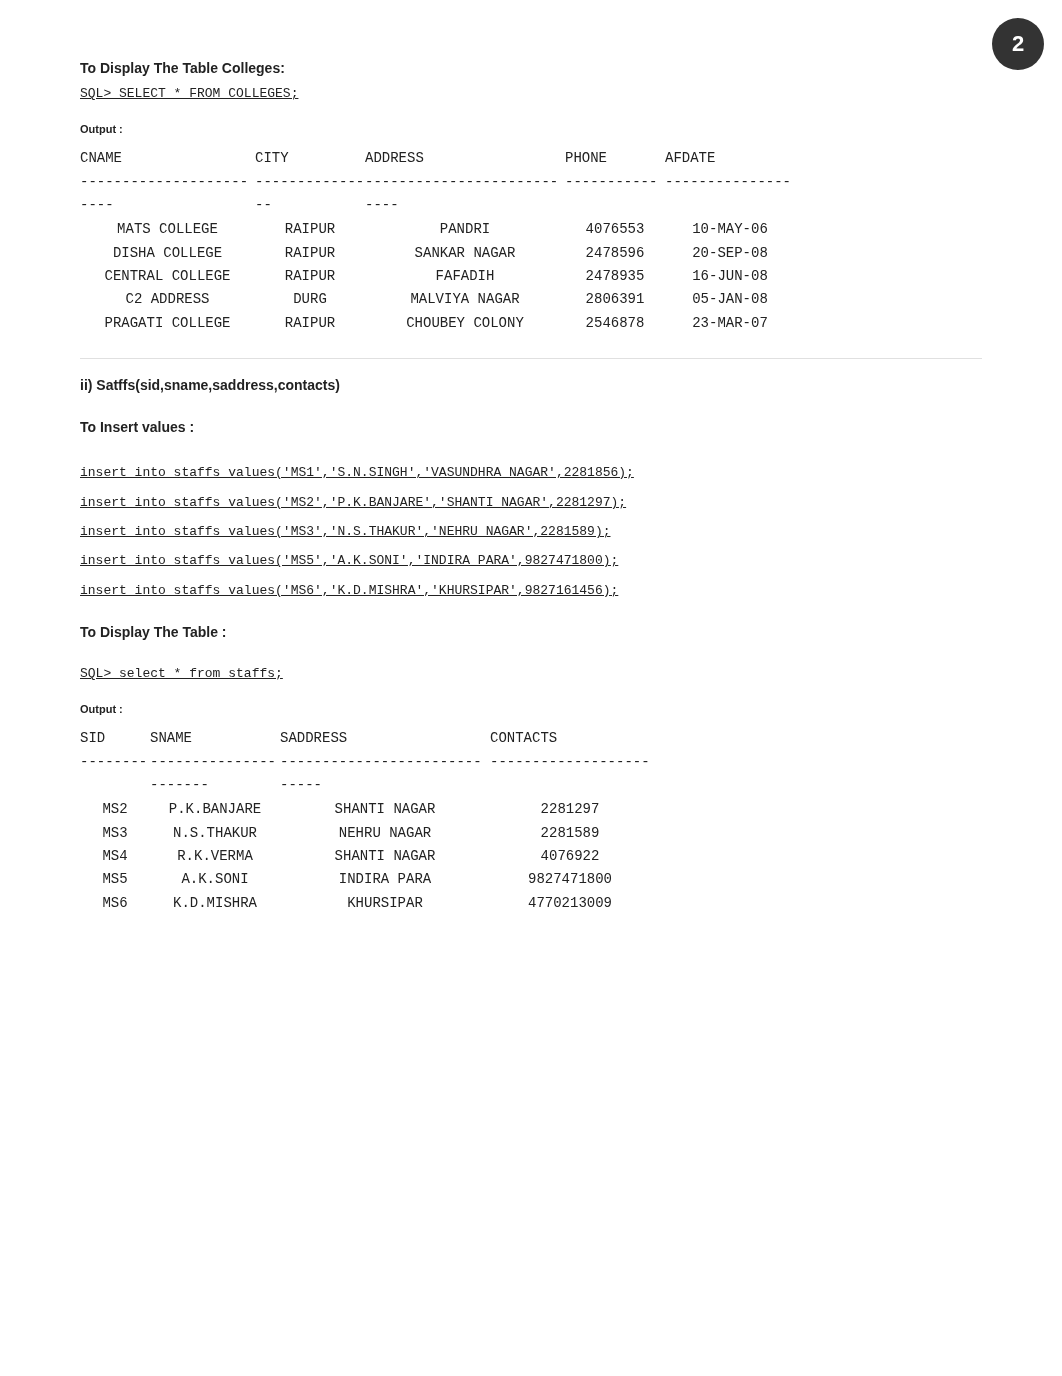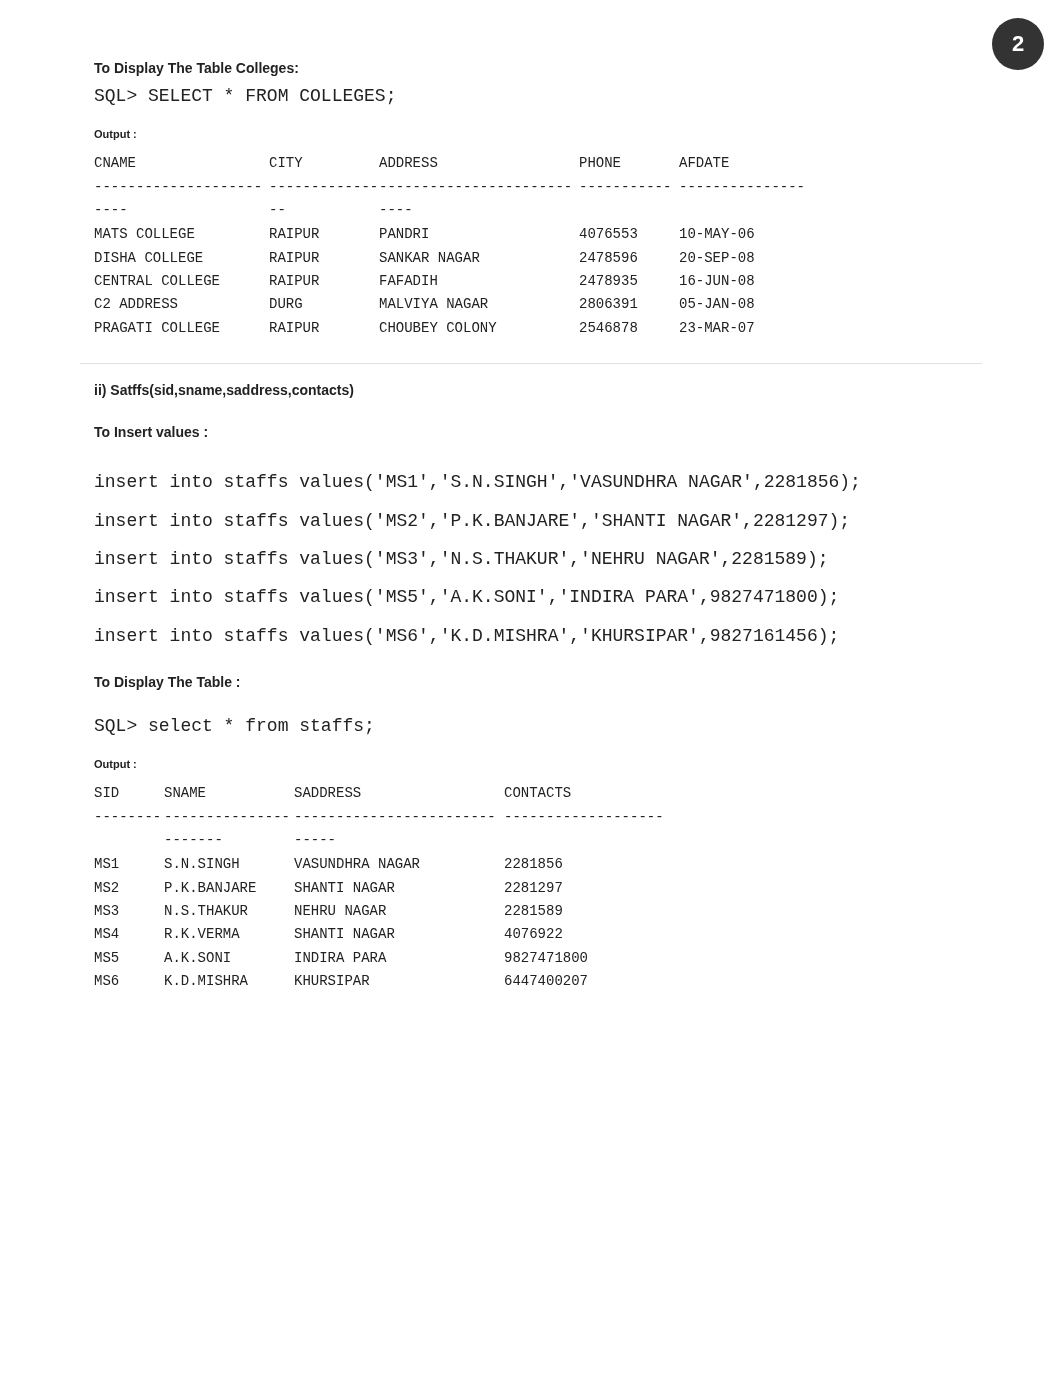--- a/index.html
+++ b/index.html
@@ -28,34 +28,34 @@
       font-size: 22px;
       font-weight: bold;
     }
 
     .content {
       padding: 60px 80px 60px 80px;
     }
 
     .section {
       margin-bottom: 24px;
-      margin-left: 14px;
     }
 
     .bold-label {
       font-weight: bold;
       font-size: 14px;
       margin-bottom: 10px;
     }
 
     .code-line {
       font-family: "Courier New", monospace;
-      font-size: 18px;
+      font-size: 13px;
       margin-bottom: 6px;
       color: #222;
+      text-decoration: underline;
     }
 
     .output-label {
       font-weight: bold;
       font-size: 11px;
       margin-bottom: 12px;
     }
 
     .db-table {
       font-family: "Courier New", monospace;
@@ -73,20 +73,21 @@
     .db-table-divider {
       display: flex;
       gap: 0;
       margin-bottom: 2px;
     }
 
     .db-table-row {
       display: flex;
       gap: 0;
       margin-bottom: 1px;
+      text-align: center;
     }
 
     .col-cname   { width: 175px; }
     .col-city    { width: 110px; }
     .col-address { width: 200px; }
     .col-phone   { width: 100px; }
     .col-afdate  { width: 130px; }
 
     .col-sid      { width: 70px; }
     .col-sname    { width: 130px; }
@@ -231,26 +232,20 @@
         </div>
 
         <div class="db-table-divider">
           <span class="col-sid">--------</span>
           <span class="col-sname">----------------------</span>
           <span class="col-saddress">-----------------------------</span>
           <span class="col-contacts">-------------------</span>
         </div>
 
         <div class="db-table-row">
-          <span class="col-sid">MS1</span>
-          <span class="col-sname">S.N.SINGH</span>
-          <span class="col-saddress">VASUNDHRA NAGAR</span>
-          <span class="col-contacts">2281856</span>
-        </div>
-        <div class="db-table-row">
           <span class="col-sid">MS2</span>
           <span class="col-sname">P.K.BANJARE</span>
           <span class="col-saddress">SHANTI NAGAR</span>
           <span class="col-contacts">2281297</span>
         </div>
         <div class="db-table-row">
           <span class="col-sid">MS3</span>
           <span class="col-sname">N.S.THAKUR</span>
           <span class="col-saddress">NEHRU NAGAR</span>
           <span class="col-contacts">2281589</span>
@@ -264,20 +259,20 @@
         <div class="db-table-row">
           <span class="col-sid">MS5</span>
           <span class="col-sname">A.K.SONI</span>
           <span class="col-saddress">INDIRA PARA</span>
           <span class="col-contacts">9827471800</span>
         </div>
         <div class="db-table-row">
           <span class="col-sid">MS6</span>
           <span class="col-sname">K.D.MISHRA</span>
           <span class="col-saddress">KHURSIPAR</span>
-          <span class="col-contacts">6447400207</span>
+          <span class="col-contacts">4770213009</span>
         </div>
       </div>
 
     </div>
 
   </div>
 </div>
 
 </body></html>

